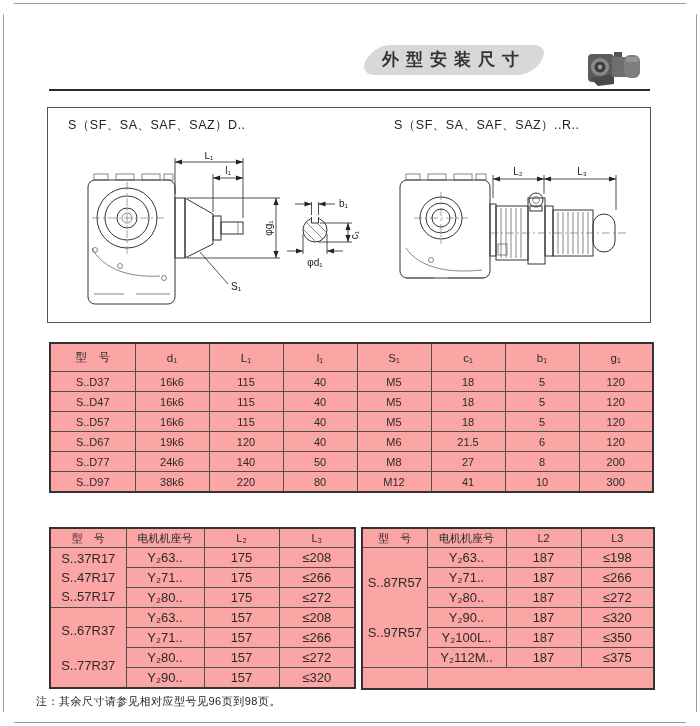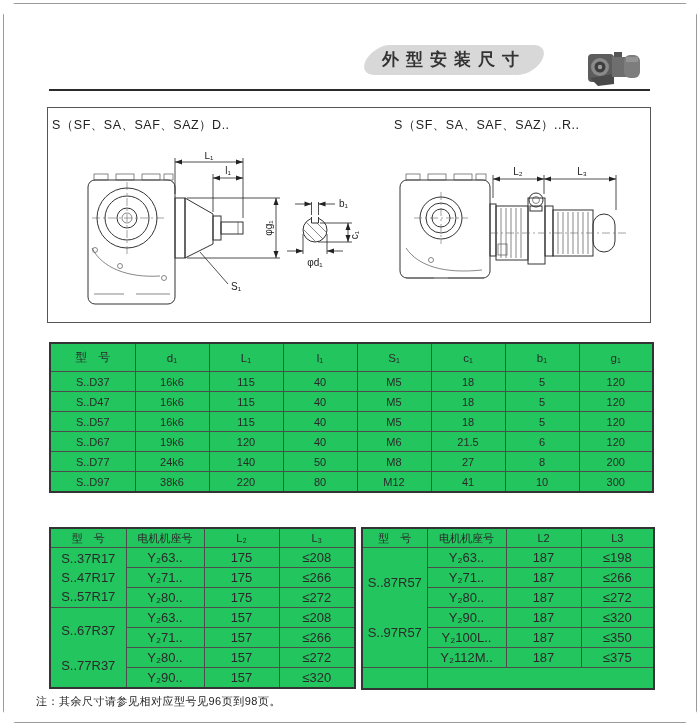--- a/index.html
+++ b/index.html
@@ -9,33 +9,33 @@
   
   .banner{position:absolute;left:362px;top:41px;width:176px;height:30px;background:#d8d8d8;
           border-radius:16px/15px;transform:skewX(-28deg);}
   .banner-text{position:absolute;left:362px;top:44px;width:176px;text-align:center;
           font-size:17px;font-weight:bold;letter-spacing:7px;color:#333;}
   .motor-thumb{position:absolute;left:580px;top:40px;width:62px;height:46px;}
   .rule{position:absolute;left:45px;top:85px;width:601px;height:2px;background:#2b2b2b;}
   
   .drawbox{position:absolute;left:43px;top:103px;width:602px;height:214px;border:1px solid #555;}
   .dlabel{position:absolute;top:9px;font-size:12.5px;color:#222;letter-spacing:.5px;}
-  .dlabel.left{left:4px;} .dlabel.right{left:346px;}
+  .dlabel.left{left:20px;} .dlabel.right{left:346px;}
   .svg-left{position:absolute;left:32px;top:44px;}
   .svg-sect{position:absolute;left:230px;top:86px;}
   .svg-right{position:absolute;left:338px;top:40px;}
   svg{display:block;}
   .ln{stroke:#333;stroke-width:1;fill:none;}
   .lnthin{stroke:#555;stroke-width:.7;fill:none;}
   .cl{stroke:#666;stroke-width:.6;fill:none;stroke-dasharray:8 3 2 3;}
   .dim{stroke:#222;stroke-width:.8;fill:none;}
   .arr{fill:#222;stroke:none;}
   .dtxt{font-family:"Liberation Sans","DejaVu Sans",sans-serif;font-size:10px;fill:#222;}
   
-  table{border-collapse:collapse;table-layout:fixed;background:#22c55e;}
+  table{border-collapse:collapse;table-layout:fixed;background:#fca5a5;}
   td,th{border:1px solid #4d4d4d;font-size:11px;font-weight:normal;text-align:center;
         padding:0;overflow:hidden;white-space:nowrap;color:#2a2a2a;}
   .maintbl{position:absolute;left:45px;top:338px;width:603px;border:2px solid #333;}
   .maintbl th{height:27px;font-size:11.5px;}
   .maintbl td{height:19px;}
   .subtbl{border:2px solid #333;}
   .subtbl th{height:18px;font-size:11px;}
   .subtbl td{height:19px;font-size:13px;}
   .tbl-left{position:absolute;left:45px;top:523px;width:305px;}
   .tbl-right{position:absolute;left:357px;top:523px;width:292px;}

